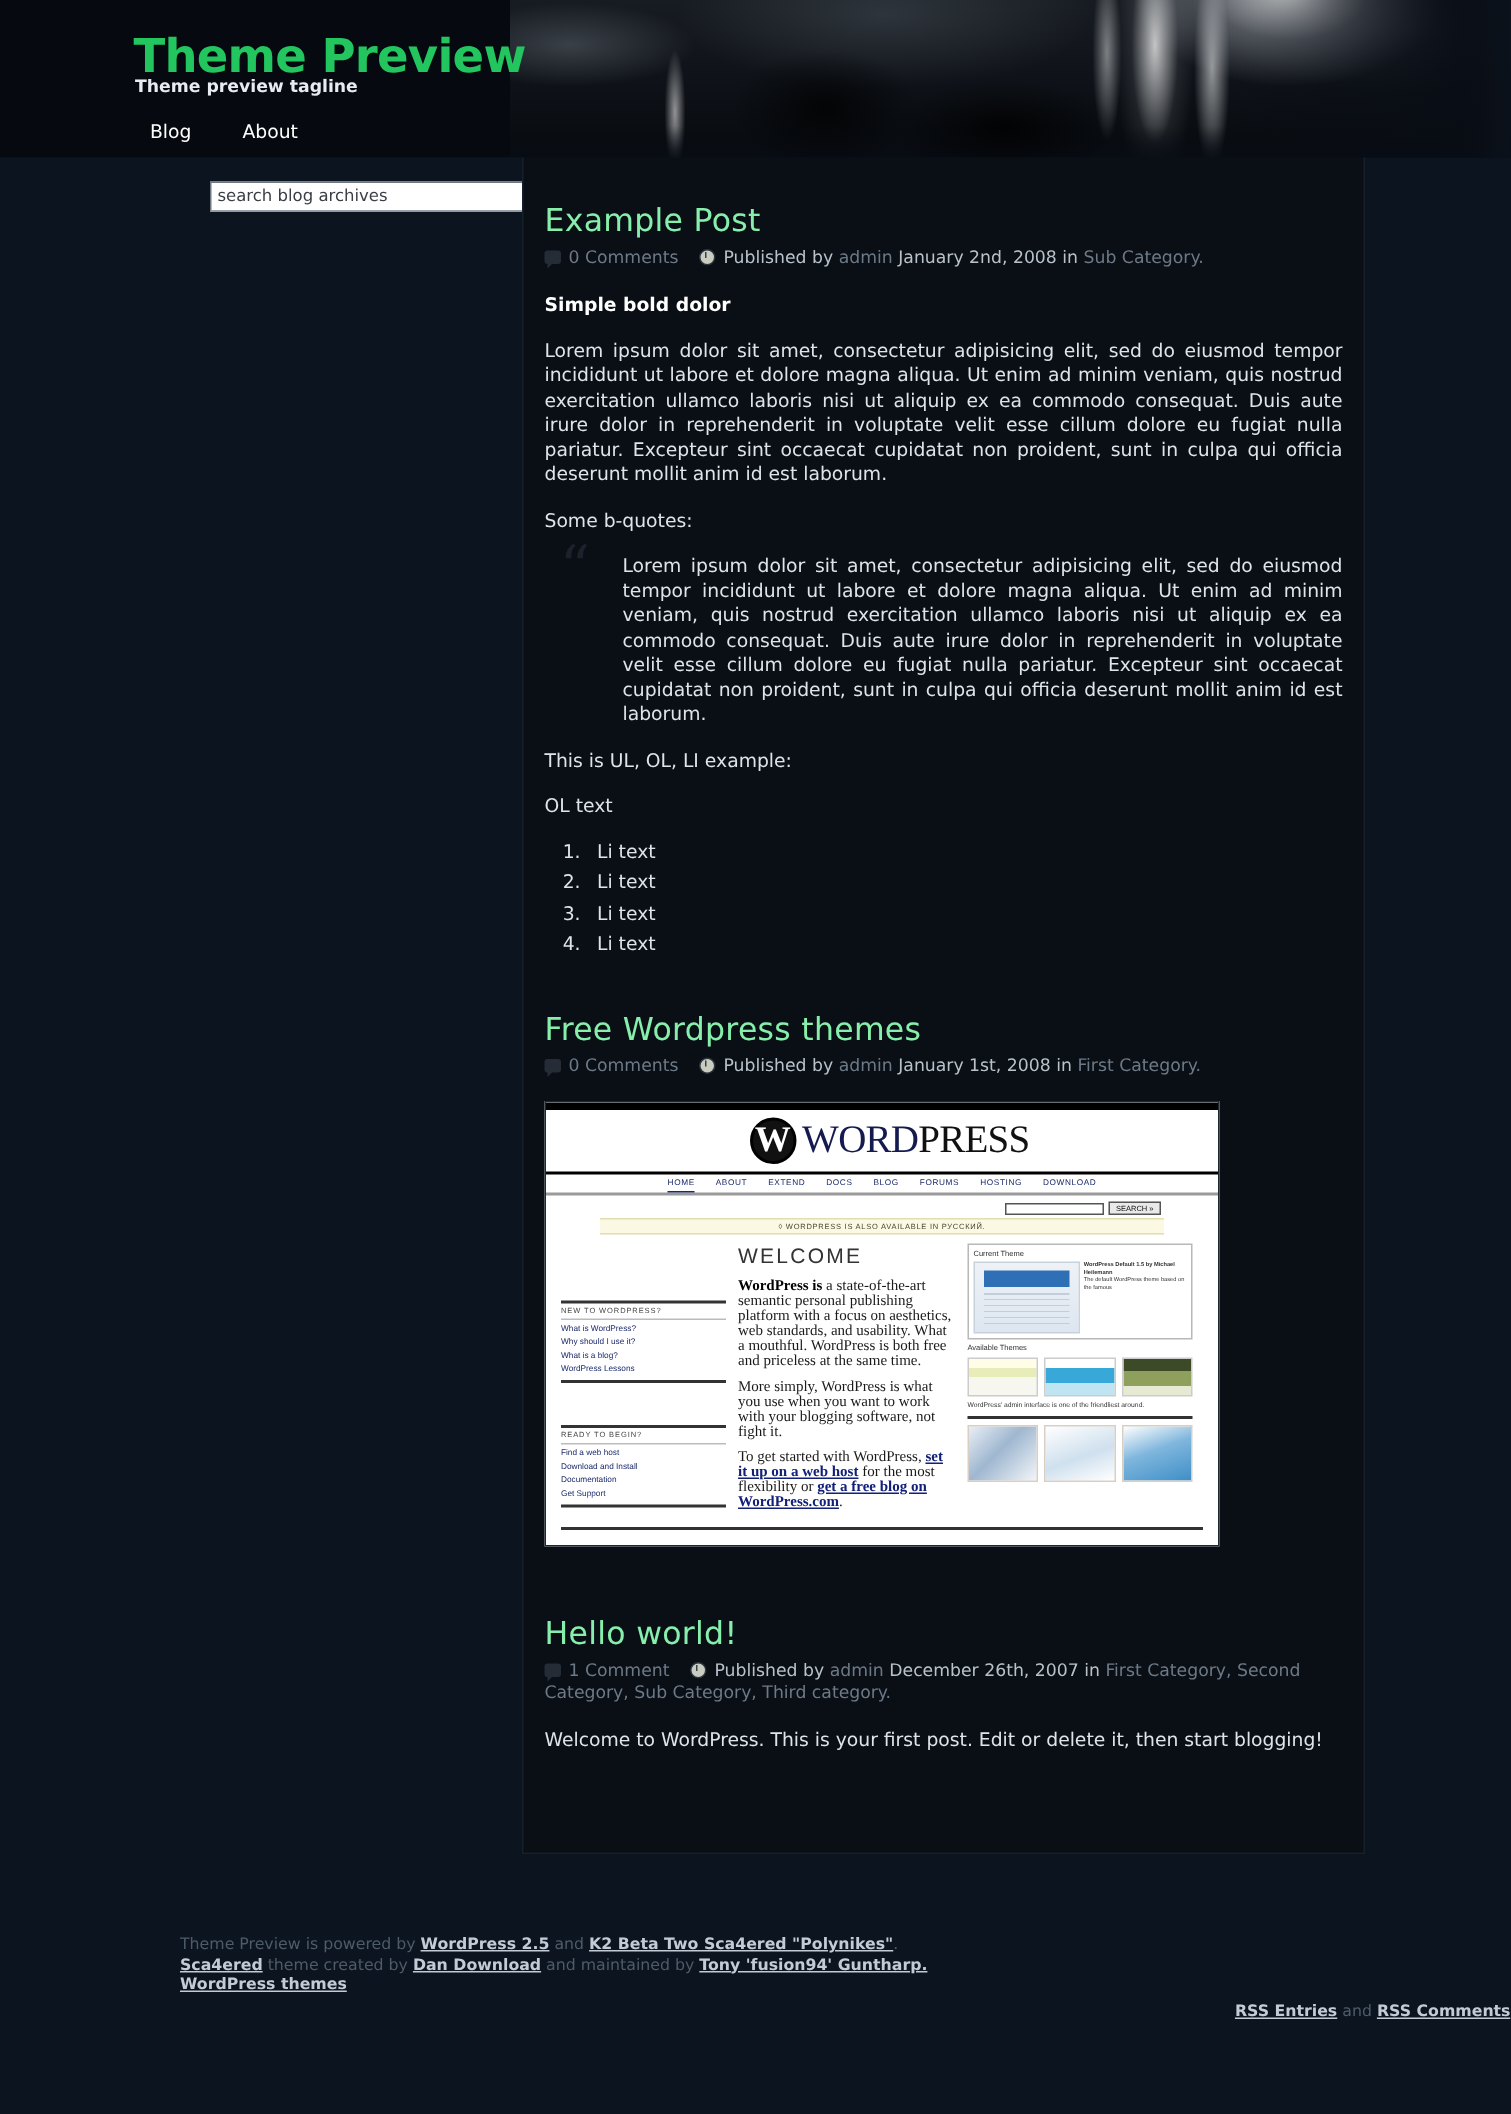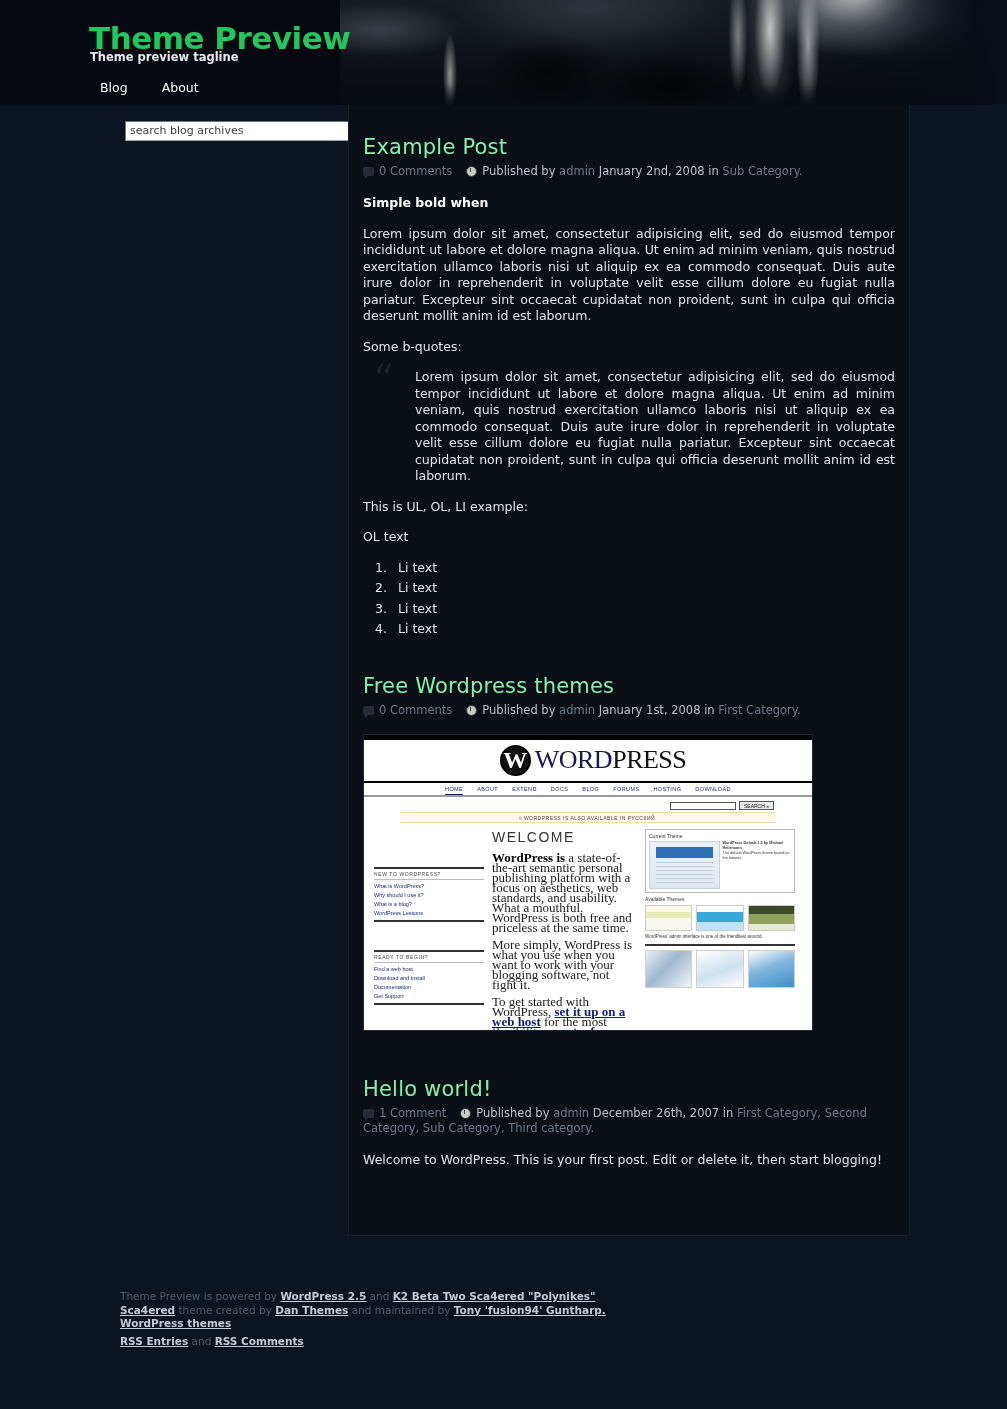--- a/index.html
+++ b/index.html
@@ -69,21 +69,21 @@
     white-space: nowrap;
   }
 
   
   .sidebar {
     position: absolute; left: 0px; top: 105px;
     width: 348px; height: 1304px;
     background: #0c1420;
   }
   .search-wrap {
-    position: absolute; left: 77px; top: 14px; padding-left: 48px;
+    position: absolute; left: 92px; top: 14px; padding-left: 48px;
   }
   .search-input {
     width: 232px; height: 20px;
     background: #ffffff;
     border: 1px solid #9aa3ad;
     border-top-color: #6f7780;
     border-left-color: #6f7780;
     color: #3a3f45;
     font-family: "DejaVu Sans", sans-serif;
     font-size: 11px;
@@ -246,21 +246,21 @@
     text-align: center; line-height: 11px; letter-spacing: 0.5px;
   }
   .wp-cols { display: flex; padding: 6px 10px 0 10px; gap: 8px; }
   .wp-col-left { width: 110px; padding-top: 38px; }
   .wp-col-mid  { width: 145px; }
   .wp-col-right{ width: 150px; }
   .wp-welcome {
     font-family: "Liberation Sans", sans-serif;
     font-size: 14px; color: #333; letter-spacing: 1.5px; margin-bottom: 8px;
   }
-  .wp-p { font-size: 13px; line-height: 10px; color: #1a1a1a; margin: 0 0 7px 0; }
+  .wp-p { font-size: 10px; line-height: 10px; color: #1a1a1a; margin: 0 0 7px 0; }
   .wp-p b { color: #000; }
   .wp-link { color: #12207a; text-decoration: underline; font-weight: bold; }
   .wp-sechead {
     font-family: "Liberation Sans", sans-serif;
     font-size: 5px; letter-spacing: 0.6px; color: #444;
     border-top: 2px solid #333; border-bottom: 1px solid #bbb;
     padding: 2px 0; margin-bottom: 3px;
   }
   .wp-li {
     font-family: "Liberation Sans", sans-serif;
@@ -296,21 +296,21 @@
     padding-left: 120px;
     font-size: 10.5px;
     color: #4e5b69;
     line-height: 13.5px;
   }
   .footer a {
     color: #c3ccd6;
     font-weight: bold;
     text-decoration: underline;
   }
-  .footer-row2 { margin-top: 4px; }
+  .footer-row2 { margin-top: 4px; text-align: right; }
 </style>
 </head>
 <body>
 
 <div class="header-band">
   <div class="header-photo"></div>
 </div>
 <div class="site-title">Theme Preview</div>
 <div class="site-tagline">Theme preview tagline</div>
 <div class="main-nav">
@@ -331,21 +331,21 @@
       <a href="#">Example Post</a>
     </h2>
     <div class="post-meta">
       <span class="icon-comment"></span><a href="#" class="dim">0 Comments</a><span class="icon-clock"></span><span>Published by</span>
       <span class="dim">admin</span>
       <span>January 2nd, 2008</span>
       <span>in</span>
       <a href="#" class="dim">Sub Category</a><span class="dim">.</span>
     </div>
     <div class="post-body">
-      <p class="left"><strong class="sub">Simple bold when</strong></p>
+      <p class="left"><strong class="sub">Simple bold dolor</strong></p>
       <p>Lorem ipsum dolor sit amet, consectetur adipisicing elit, sed do eiusmod tempor incididunt ut labore et dolore magna aliqua. Ut enim ad minim veniam, quis nostrud exercitation ullamco laboris nisi ut aliquip ex ea commodo consequat. Duis aute irure dolor in reprehenderit in voluptate velit esse cillum dolore eu fugiat nulla pariatur. Excepteur sint occaecat cupidatat non proident, sunt in culpa qui officia deserunt mollit anim id est laborum.</p>
       <p class="left">Some b-quotes:</p>
       <blockquote>Lorem ipsum dolor sit amet, consectetur adipisicing elit, sed do eiusmod tempor incididunt ut labore et dolore magna aliqua. Ut enim ad minim veniam, quis nostrud exercitation ullamco laboris nisi ut aliquip ex ea commodo consequat. Duis aute irure dolor in reprehenderit in voluptate velit esse cillum dolore eu fugiat nulla pariatur. Excepteur sint occaecat cupidatat non proident, sunt in culpa qui officia deserunt mollit anim id est laborum.</blockquote>
       <p class="left">This is UL, OL, LI example:</p>
       <p class="ol-lead left">OL text</p>
       <ol class="ol-demo">
         <li>Li text</li>
         <li>Li text</li>
         <li>Li text</li>
         <li>Li text</li>
@@ -456,16 +456,16 @@
     </div>
     <div class="post-body">
       <p class="left">Welcome to WordPress. This is your first post. Edit or delete it, then start blogging!</p>
     </div>
   </div>
 
 </div>
 
 <div class="footer">
   <div><span>Theme Preview is powered by </span><a href="#">WordPress 2.5</a><span> and </span><a href="#">K2 Beta Two Sca4ered "Polynikes"</a><span>.</span></div>
-  <div><a href="#">Sca4ered</a><span> theme created by </span><a href="#">Dan Themes</a><span> and maintained by </span><a href="#">Tony 'fusion94' Guntharp.</a></div>
+  <div><a href="#">Sca4ered</a><span> theme created by </span><a href="#">Dan Download</a><span> and maintained by </span><a href="#">Tony 'fusion94' Guntharp.</a></div>
   <div><a href="#">WordPress themes</a></div>
   <div class="footer-row2"><a href="#">RSS Entries</a><span> and </span><a href="#">RSS Comments</a></div>
 </div>
 
 </body></html>

